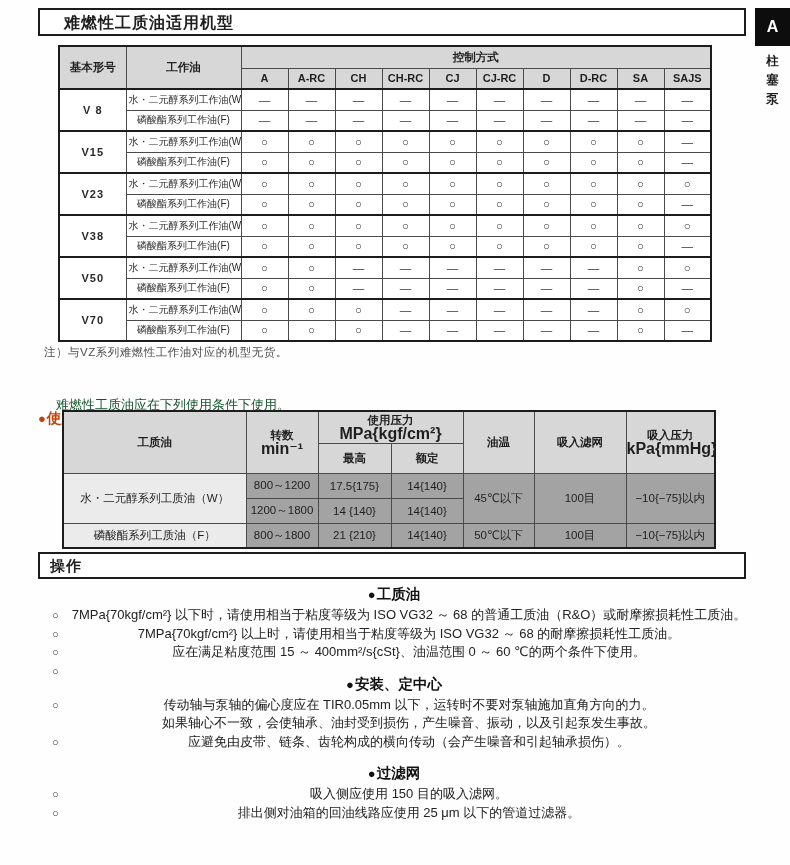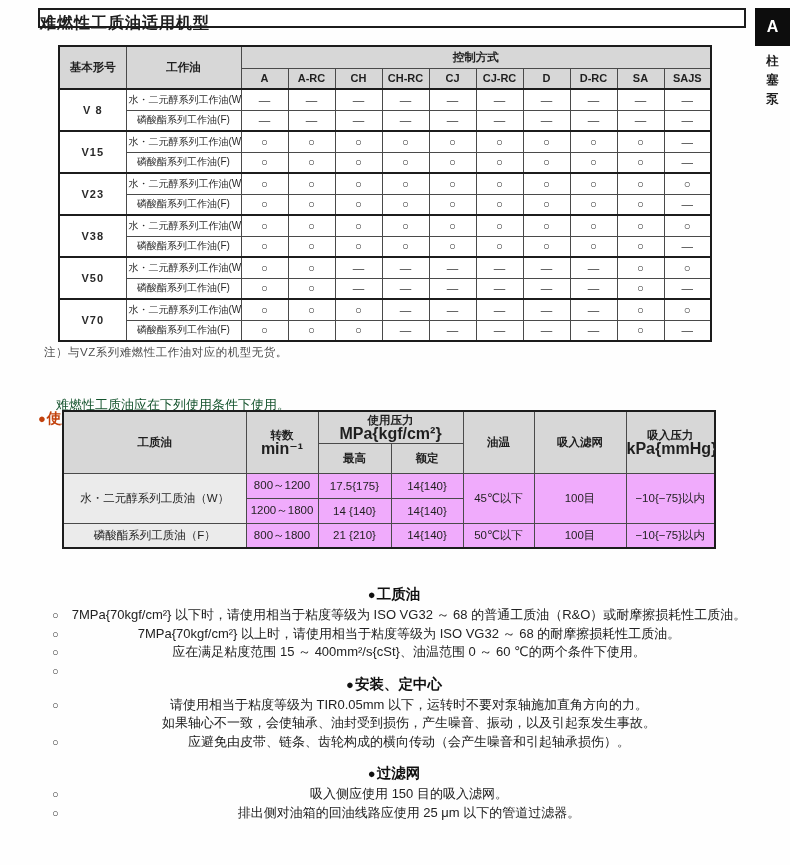--- a/index.html
+++ b/index.html
@@ -1,22 +1,22 @@
 <!DOCTYPE html>
 <html><head>
 <meta charset="utf-8">
 <style>
   * { margin:0; padding:0; box-sizing:border-box; }
   html,body { width:790px; }
   body { font-family:"Liberation Sans","DejaVu Sans",sans-serif; background:#ffffff; color:#1f1f1f; }
   .page { position:relative; width:790px; height:865px; background:#fefefe; overflow:hidden; }
 
-  .title-box { position:absolute; left:38px; top:8px; width:708px; height:20px;
+  .title-box { position:absolute; left:38px; top:8px; width:708px; height:28px;
     border:2px solid #1c1c1c; background:#fff; font-size:16px; font-weight:bold;
-    line-height:25px; padding-left:0; letter-spacing:1px; }
+    line-height:25px; padding-left:24px; letter-spacing:1px; }
 
   .side-tab { position:absolute; right:0; top:8px; width:35px; height:38px; background:#0d0d0d;
     color:#fff; font-size:16px; font-weight:bold; display:flex; align-items:center; justify-content:center; }
   .side-label { position:absolute; right:0; top:52px; width:35px; text-align:center;
     font-size:12.5px; font-weight:bold; line-height:19px; color:#1c1c1c; }
 
   table { border-collapse:collapse; table-layout:fixed; background:#fff; }
   th, td { border:1px solid #4a4a4a; text-align:center; vertical-align:middle; overflow:hidden; white-space:nowrap; }
 
   
@@ -34,21 +34,21 @@
 
   .sec-head { position:absolute; left:38px; font-size:14.5px; font-weight:bold; color:#c2410c;margin-top:47px; }
   .sec-head .dot { font-size:13px; margin-right:1px; }
   .cond-intro { position:absolute; left:56px; top:384px; font-size:13px; color:#14532d;margin-top:12px; }
 
   
   #t2 { position:absolute; left:62px; top:410px; width:652px; border:2px solid #1c1c1c; }
   #t2 th { background:#d7d7d7; font-weight:bold; font-size:11.5px; line-height:14px; }
   #t2 .h1 th { height:32px; }
   #t2 .h2 th { height:30px; }
-  #t2 tbody td { height:25px; font-size:11.5px; background:#f0abfc; }
+  #t2 tbody td { height:25px; font-size:11.5px; background:#a3a3a3; }
   #t2 tbody td.lbl { background:#ebebeb; font-size:11.5px; }
   #t2 .unit { font-size:16px; font-weight:bold; }
 
   .op-box { position:absolute; left:38px; top:552px; width:708px; height:27px;
     border:2px solid #1c1c1c; background:#fff; font-size:15px; font-weight:bold;
     line-height:24px; padding-left:10px; letter-spacing:1px; }
 
   .op-sections { position:absolute; left:38px; top:584px; width:712px;text-align:center; }
   .op-sec { margin-top:12px; }
   .op-sec:first-child { margin-top:0; }
@@ -311,31 +311,32 @@
           <td>800～1800</td>
           <td>21 {210}</td>
           <td>14{140}</td>
           <td rowspan="1">50℃以下</td>
           <td rowspan="1">100目</td>
           <td rowspan="1">−10{−75}以内</td>
         </tr>
       </tbody>
   </table>
 
+  <div class="op-box">操作</div>
   <div class="op-sections" id="op-sections">
       <div class="op-sec">
         <h3><span class="dot">●</span><span>工质油</span></h3>
         <div class="op-item"><span class="mk">○</span><span>7MPa{70kgf/cm²} 以下时，请使用相当于粘度等级为 ISO VG32 ～ 68 的普通工质油（R&amp;O）或耐摩擦损耗性工质油。</span></div>
         <div class="op-item"><span class="mk">○</span><span>7MPa{70kgf/cm²} 以上时，请使用相当于粘度等级为 ISO VG32 ～ 68 的耐摩擦损耗性工质油。</span></div>
         <div class="op-item"><span class="mk">○</span><span>应在满足粘度范围 15 ～ 400mm²/s{cSt}、油温范围 0 ～ 60 ℃的两个条件下使用。</span></div>
         <div class="op-item"><span class="mk">○</span></div>
       </div>
       <div class="op-sec">
         <h3><span class="dot">●</span><span>安装、定中心</span></h3>
-        <div class="op-item"><span class="mk">○</span><span>请使用相当于粘度等级为 TIR0.05mm 以下，运转时不要对泵轴施加直角方向的力。</span></div>
+        <div class="op-item"><span class="mk">○</span><span>传动轴与泵轴的偏心度应在 TIR0.05mm 以下，运转时不要对泵轴施加直角方向的力。</span></div>
         <div class="op-item"><span>如果轴心不一致，会使轴承、油封受到损伤，产生噪音、振动，以及引起泵发生事故。</span></div>
         <div class="op-item"><span class="mk">○</span><span>应避免由皮带、链条、齿轮构成的横向传动（会产生噪音和引起轴承损伤）。</span></div>
       </div>
       <div class="op-sec">
         <h3><span class="dot">●</span><span>过滤网</span></h3>
         <div class="op-item"><span class="mk">○</span><span>吸入侧应使用 150 目的吸入滤网。</span></div>
         <div class="op-item"><span class="mk">○</span><span>排出侧对油箱的回油线路应使用 25 μm 以下的管道过滤器。</span></div>
       </div>
     </div>
 

